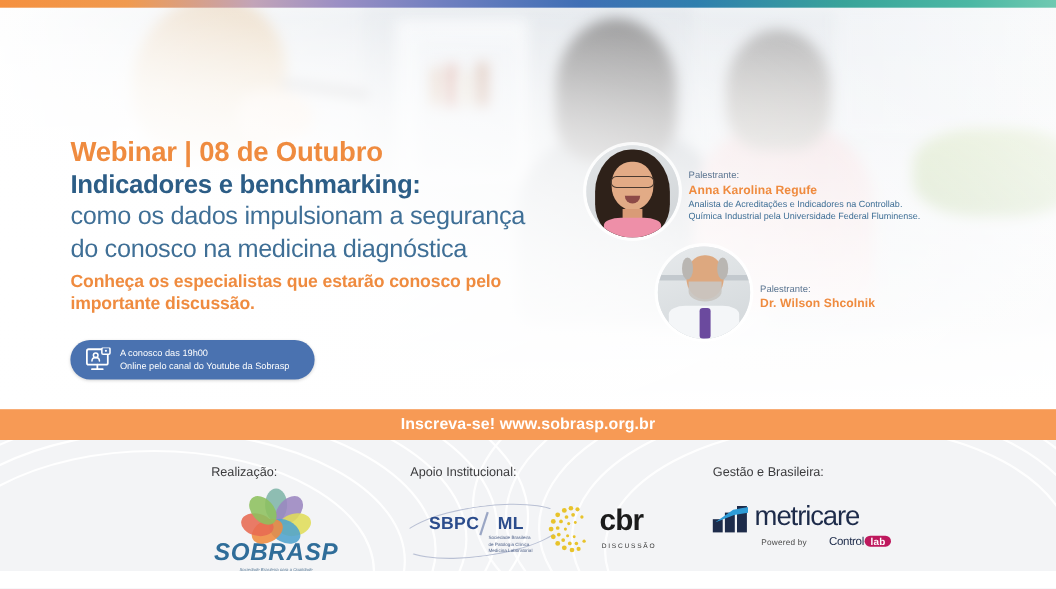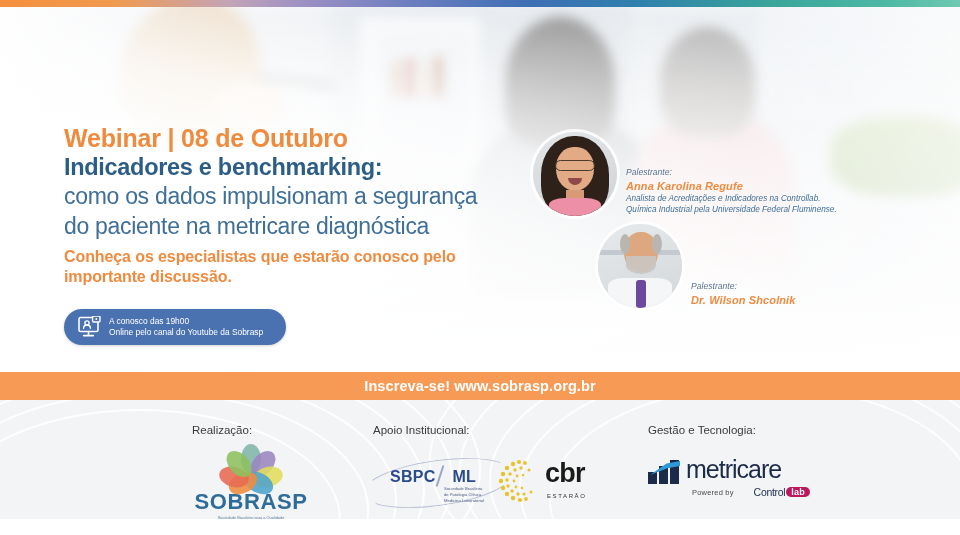--- a/index.html
+++ b/index.html
@@ -76,21 +76,21 @@
   .pill{
     position:absolute;left:64px;top:309px;width:222px;height:36px;z-index:25;
     background:#4a72b0;border-radius:18px;display:flex;align-items:center;
     box-shadow:0 1px 3px rgba(0,0,0,.18);
   }
   .pill .ic{width:34px;margin-left:9px;display:flex;align-items:center;justify-content:center;}
   .pill .txt{color:#fff;font-size:8.4px;line-height:1.35;margin-left:2px;}
   .pill .txt div{white-space:nowrap;}
 
   
-  .spk{position:absolute;z-index:22;display:flex;align-items:flex-end;font-style:italic;}
+  .spk{position:absolute;z-index:22;display:flex;align-items:center;}
   .spk1{left:533px;top:132px;}
   .spk2{left:598px;top:224px;}
   .avatar{
     width:84px;height:84px;border-radius:50%;overflow:hidden;position:relative;
     flex:0 0 84px;background:#dfe3e7;box-shadow:0 0 0 3px rgba(255,255,255,.85);
   }
   .avatar .layer{position:absolute;}
   
   .a-bg{left:0;top:0;width:84px;height:84px;background:linear-gradient(160deg,#e3e6e8,#cfd3d6);}
   .a-hair{left:8px;top:4px;width:68px;height:80px;background:#2e2119;border-radius:48% 48% 38% 38%;}
@@ -129,21 +129,21 @@
   .fcol{position:relative;height:135px;}
   .fcol.c1{width:340px;}
   .fcol.c2{width:290px;}
   .fcol.c3{width:330px;}
   .fhead{font-size:11.5px;color:#3b3b3d;position:absolute;top:24px;}
   .c1 .fhead{left:192px;}
   .c2 .fhead{left:33px;}
   .c3 .fhead{left:18px;}
 
   
-  .sobrasp{position:absolute;left:178px;top:44px;width:146px;text-align:center;}
+  .sobrasp{position:absolute;left:178px;top:44px;width:146px;text-align:center;font-style:italic;}
   .flower{position:relative;width:64px;height:46px;margin:0 auto;}
   .petal{position:absolute;width:20px;height:30px;border-radius:50% 50% 50% 50%;opacity:.88;}
   .p1{left:22px;top:0px;background:#7fb5a8;transform:rotate(0deg);}
   .p2{left:34px;top:5px;background:#9b86c0;transform:rotate(42deg);}
   .p3{left:39px;top:18px;background:#e0dd5a;transform:rotate(76deg);}
   .p4{left:30px;top:24px;background:#4fa3ce;transform:rotate(118deg);}
   .p5{left:14px;top:24px;background:#ef8b3f;transform:rotate(-118deg);}
   .p6{left:5px;top:18px;background:#e76a52;transform:rotate(-76deg);}
   .p7{left:10px;top:5px;background:#8dc05f;transform:rotate(-42deg);}
   .sob-word{font-size:22px;font-weight:bold;color:#2f6d99;letter-spacing:.6px;line-height:1;margin-top:1px;}
@@ -202,21 +202,21 @@
     <div class="ph bg-person-l-hair"></div>
     <div class="ph bg-hand"></div>
     <div class="ph bg-tool"></div>
   </div>
   <div class="veil"></div>
 
   <div class="copy">
     <div class="kicker">Webinar | 08 de Outubro</div>
     <div class="title-strong">Indicadores e benchmarking:</div>
     <div class="title-light">como os dados impulsionam a segurança</div>
-    <div class="title-light">do paciente na metricare diagnóstica</div>
+    <div class="title-light">do conosco na medicina diagnóstica</div>
     <div class="subcopy">
       <div>Conheça os especialistas que estarão conosco pelo</div>
       <div>importante discussão.</div>
     </div>
   </div>
 
   <div class="pill">
     <div class="ic">
       <svg width="24" height="22" viewBox="0 0 24 22" fill="none">
         <rect x="1" y="1.5" width="19" height="14" rx="1.6" stroke="#ffffff" stroke-width="1.6"></rect>
@@ -358,26 +358,26 @@
               <circle cx="22" cy="18" r="1.4"></circle>
                 <circle cx="19" cy="23" r="1.4"></circle>
               <circle cx="21" cy="29" r="1.4"></circle>
                 <circle cx="27" cy="30" r="1.3"></circle>
               <circle cx="28" cy="17" r="1.3"></circle>
                 <circle cx="34" cy="12" r="1.5"></circle>
               <circle cx="36" cy="34" r="1.5"></circle>
             </g>
           </svg>
           <div class="cbr-word">cbr</div>
-          <div class="cbr-sub">estarão</div>
+          <div class="cbr-sub">discussão</div>
         </div>
       </div>
 
       <div class="fcol c3">
-        <div class="fhead">Gestão e Tecnologia:</div>
+        <div class="fhead">Gestão e Brasileira:</div>
         <div class="metri">
           <div class="m-bars">
             <div class="m-b m-b1"></div>
               <div class="m-b m-b2"></div>
               <div class="m-b m-b3"></div>
             <div class="m-arrow"></div>
           </div>
           <div class="m-word">metricare</div>
           <div class="m-power">
             <span>Powered by</span>

